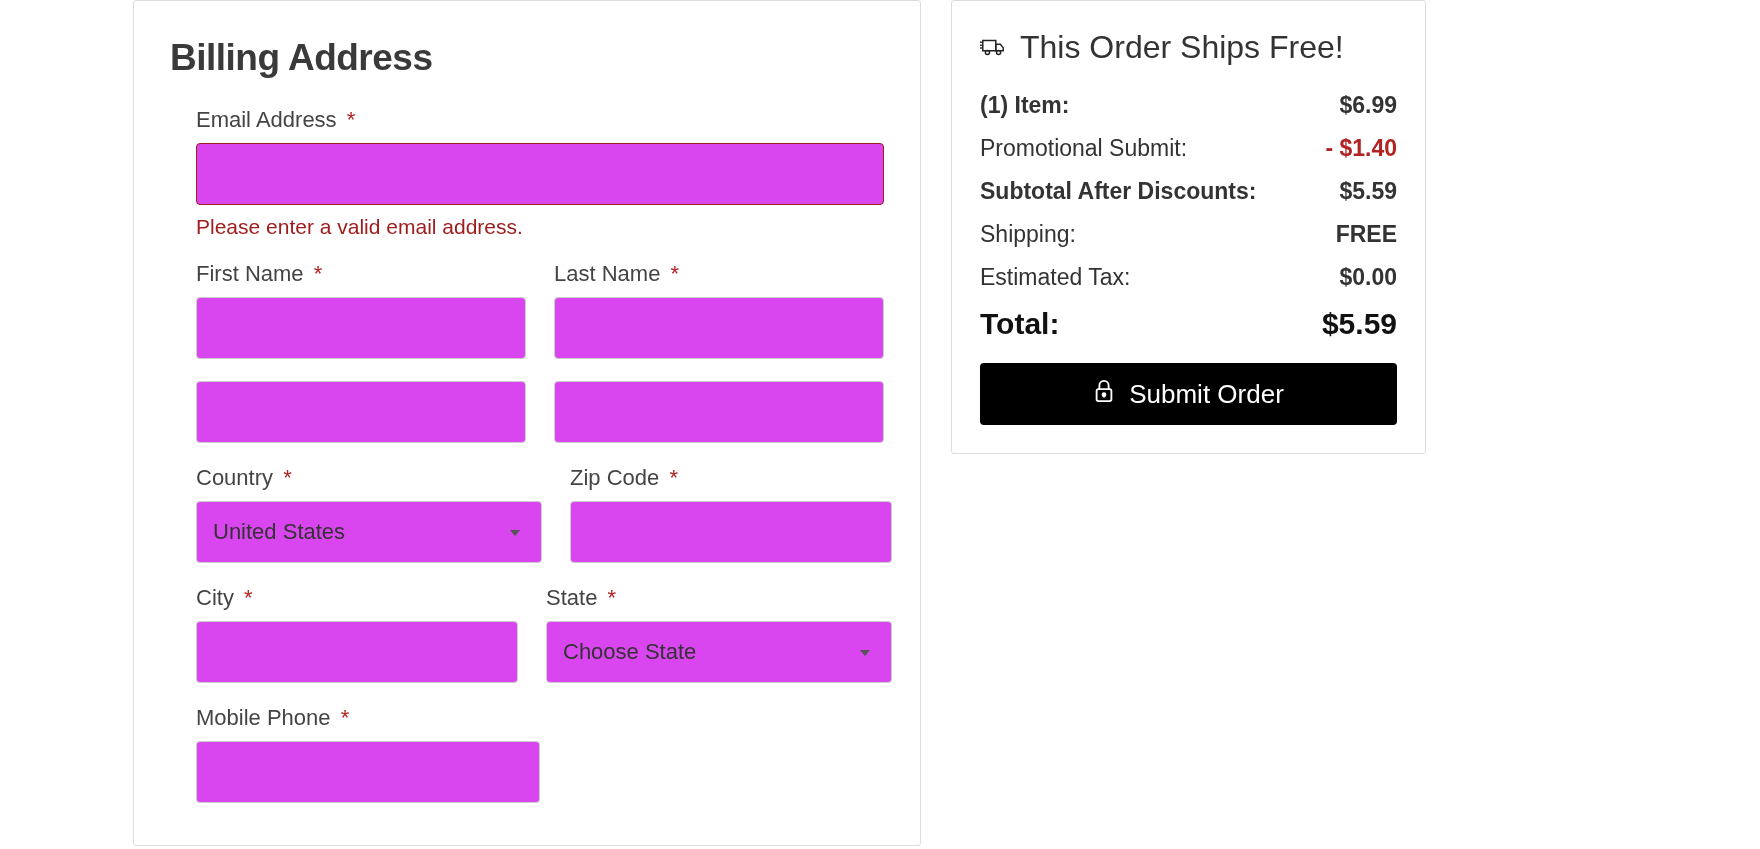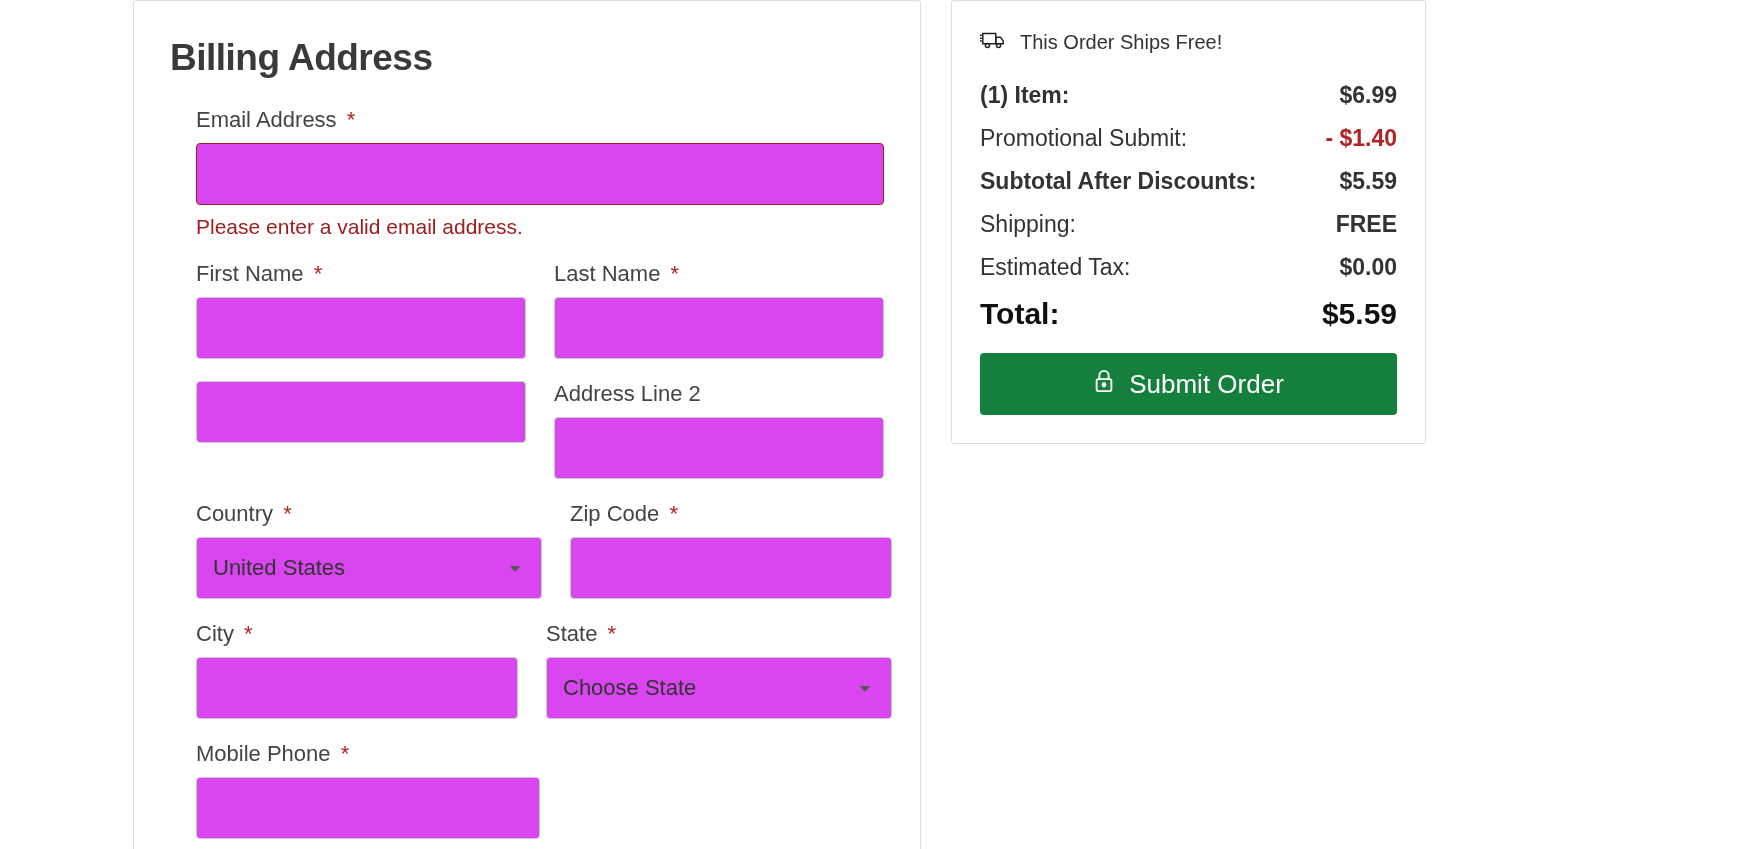--- a/index.html
+++ b/index.html
@@ -93,21 +93,21 @@
   width: 475px;
   border: 1px solid #ddd;
   border-radius: 3px;
   padding: 28px 28px 28px 28px;
   height: fit-content;
 }
 .ships-free {
   display: flex;
   align-items: center;
   gap: 14px;
-  font-size: 20px;
+  font-size: 32px;
   color: #333;
   margin-bottom: 26px;
   font-weight: 400;
 }
 .ships-free svg { width: 26px; height: 22px; }
 .summary-row {
   display: flex;
   justify-content: space-between;
   align-items: baseline;
   font-size: 23px;
@@ -122,21 +122,21 @@
   font-size: 30px;
   font-weight: 700;
   margin-top: 6px;
   margin-bottom: 22px;
 }
 .summary-row.total .label { color: #111; }
 .summary-row.total .value { color: #111; font-size: 30px; }
 .submit-btn {
   width: 100%;
   height: 62px;
-  background: #15803d;
+  background: #000000;
   color: #fff;
   border: none;
   border-radius: 4px;
   font-size: 26px;
   font-weight: 500;
   display: flex;
   align-items: center;
   justify-content: center;
   gap: 14px;
   cursor: pointer;
@@ -176,23 +176,20 @@
         </label>
         <input type="text" class="text-input" style="">
       </div>
     </div>
 
     <div class="form-row">
       <div class="form-group">
         <input type="text" class="text-input" style="">
       </div>
       <div class="form-group">
-        <label class="form-label">
-          <span>Address Line 2</span>
-        </label>
         <input type="text" class="text-input" style="">
       </div>
     </div>
 
     <div class="form-row">
       <div class="form-group">
         <label class="form-label">
           <span>Country</span>
           <span class="required">*</span>
         </label>

